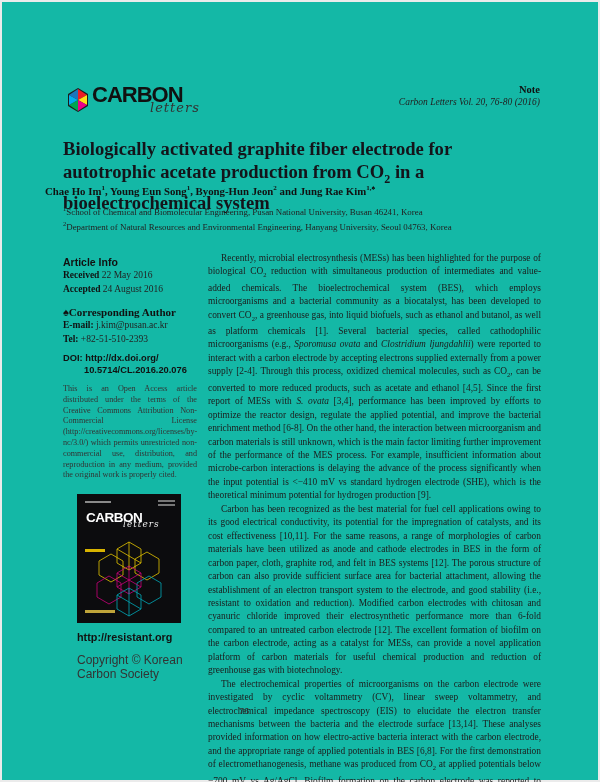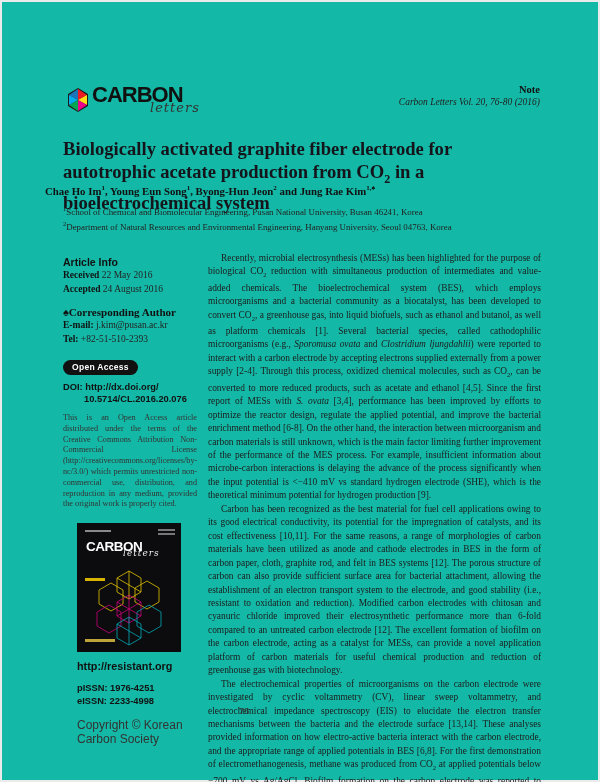--- a/index.html
+++ b/index.html
@@ -109,21 +109,20 @@
 
   <div class="sidebar">
     <div class="side-heading">Article Info</div>
     <div class="side-row"><b>Received</b> 22 May 2016</div>
     <div class="side-row"><b>Accepted</b> 24 August 2016</div>
 
     <div class="corr-heading">♠Corresponding Author</div>
     <div class="side-row"><b>E-mail:</b> j.kim@pusan.ac.kr</div>
     <div class="side-row"><b>Tel:</b> +82-51-510-2393</div>
 
-    <div><span class="open-access">Open Access</span></div>
     <div class="doi">
       <div>DOI: http://dx.doi.org/</div>
       <div class="doi-l2">10.5714/CL.2016.20.076</div>
     </div>
     <div class="license">This is an Open Access article distributed under the terms of the Creative Commons Attribution Non-Commercial License (http://creativecommons.org/licenses/by-nc/3.0/) which permits unrestricted non-commercial use, distribution, and reproduction in any medium, provided the original work is properly cited.</div>
 
     <div class="cover">
       <div class="cover-bar" style="left:8px; top:7px; width:26px; background:#8a8a8a;"></div>
       <div class="cover-bar" style="right:6px; top:6px; width:17px; height:1.5px; background:#777;"></div>
       <div class="cover-bar" style="right:6px; top:10px; width:17px; height:1.5px; background:#777;"></div>
@@ -147,24 +146,20 @@
           <line x1="52" y1="42" x2="52" y2="70" stroke="#c9007a"></line>
           <line x1="40" y1="49" x2="64" y2="63" stroke="#c9007a"></line>
           <line x1="64" y1="49" x2="40" y2="63" stroke="#c9007a"></line>
           <line x1="52" y1="64" x2="52" y2="92" stroke="#00a8b8"></line>
           <line x1="40" y1="71" x2="64" y2="85" stroke="#00a8b8"></line>
         </g>
       </svg>
     </div>
 
     <div class="website">http://resistant.org</div>
-    <div class="issn">
-      <div>pISSN: 1976-4251</div>
-      <div>eISSN: 2233-4998</div>
-    </div>
     <div class="copyright">Copyright © Korean Carbon Society</div>
   </div>
 
   <div class="main-col">
     <p>Recently, microbial electrosynthesis (MESs) has been highlighted for the purpose of biological CO<sub>2</sub> reduction with simultaneous production of intermediates and value-added chemicals. The bioelectrochemical system (BES), which employs microorganisms and a bacterial community as a biocatalyst, has been developed to convert CO<sub>2</sub>, a greenhouse gas, into liquid biofuels, such as ethanol and butanol, as well as platform chemicals [1]. Several bacterial species, called cathodophilic microorganisms (e.g., <i>Sporomusa ovata</i> and <i>Clostridium ljungdahlii</i>) were reported to interact with a carbon electrode by accepting electrons supplied externally from a power supply [2-4]. Through this process, oxidized chemical molecules, such as CO<sub>2</sub>, can be converted to more reduced products, such as acetate and ethanol [4,5]. Since the first report of MESs with <i>S. ovata</i> [3,4], performance has been improved by efforts to optimize the reactor design, regulate the applied potential, and improve the bacterial enrichment method [6-8]. On the other hand, the interaction between microorganism and carbon materials is still unknown, which is the main factor limiting further improvement of the performance of the MES process. For example, insufficient information about microbe-carbon interactions is delaying the advance of the process significantly when the input potential is &lt;−410 mV vs standard hydrogen electrode (SHE), which is the theoretical minimum potential for hydrogen production [9].</p>
     <p>Carbon has been recognized as the best material for fuel cell applications owing to its good electrical conductivity, its potential for the impregnation of catalysts, and its cost effectiveness [10,11]. For the same reasons, a range of morphologies of carbon materials have been utilized as anode and cathode electrodes in BES in the form of carbon paper, cloth, graphite rod, and felt in BES systems [12]. The porous structure of carbon can also provide sufficient surface area for bacterial attachment, allowing the establishment of an electron transport system to the electrode, and good stability (i.e., resistant to oxidation and reduction). Modified carbon electrodes with chitosan and cyanuric chloride improved their electrosynthetic performance more than 6-fold compared to an untreated carbon electrode [12]. The excellent formation of biofilm on the carbon electrode, acting as a catalyst for MESs, can provide a novel application platform of carbon materials for useful chemical production and reduction of greenhouse gas with biotechnology.</p>
     <p>The electrochemical properties of microorganisms on the carbon electrode were investigated by cyclic voltammetry (CV), linear sweep voltammetry, and electrochemical impedance spectroscopy (EIS) to elucidate the electron transfer mechanisms between the bacteria and the electrode surface [13,14]. These analyses provided information on how electro-active bacteria interact with the carbon electrode, and the appropriate range of applied potentials in BES [6,8]. For the first demonstration of electromethanogenesis, methane was produced from CO<sub>2</sub> at applied potentials below −700 mV vs Ag/AgCl. Biofilm formation on the carbon electrode was reported to increase current generation and improve methane production [15]. Patil et al. [8] showed that galvanostatic operation facilitated biofilm formation on the electrode, which was demonstrated by CV and confocal microscopy, indicating that 58% of the electrons were recovered in acetate. EIS has been used to examine the electron transfer mechanisms in BESs [13]. The charge transfer resistance was decreased significantly with the development of the biofilm community on the carbon electrode [16].</p>
   </div>
 
   <div class="page-number">76</div>

